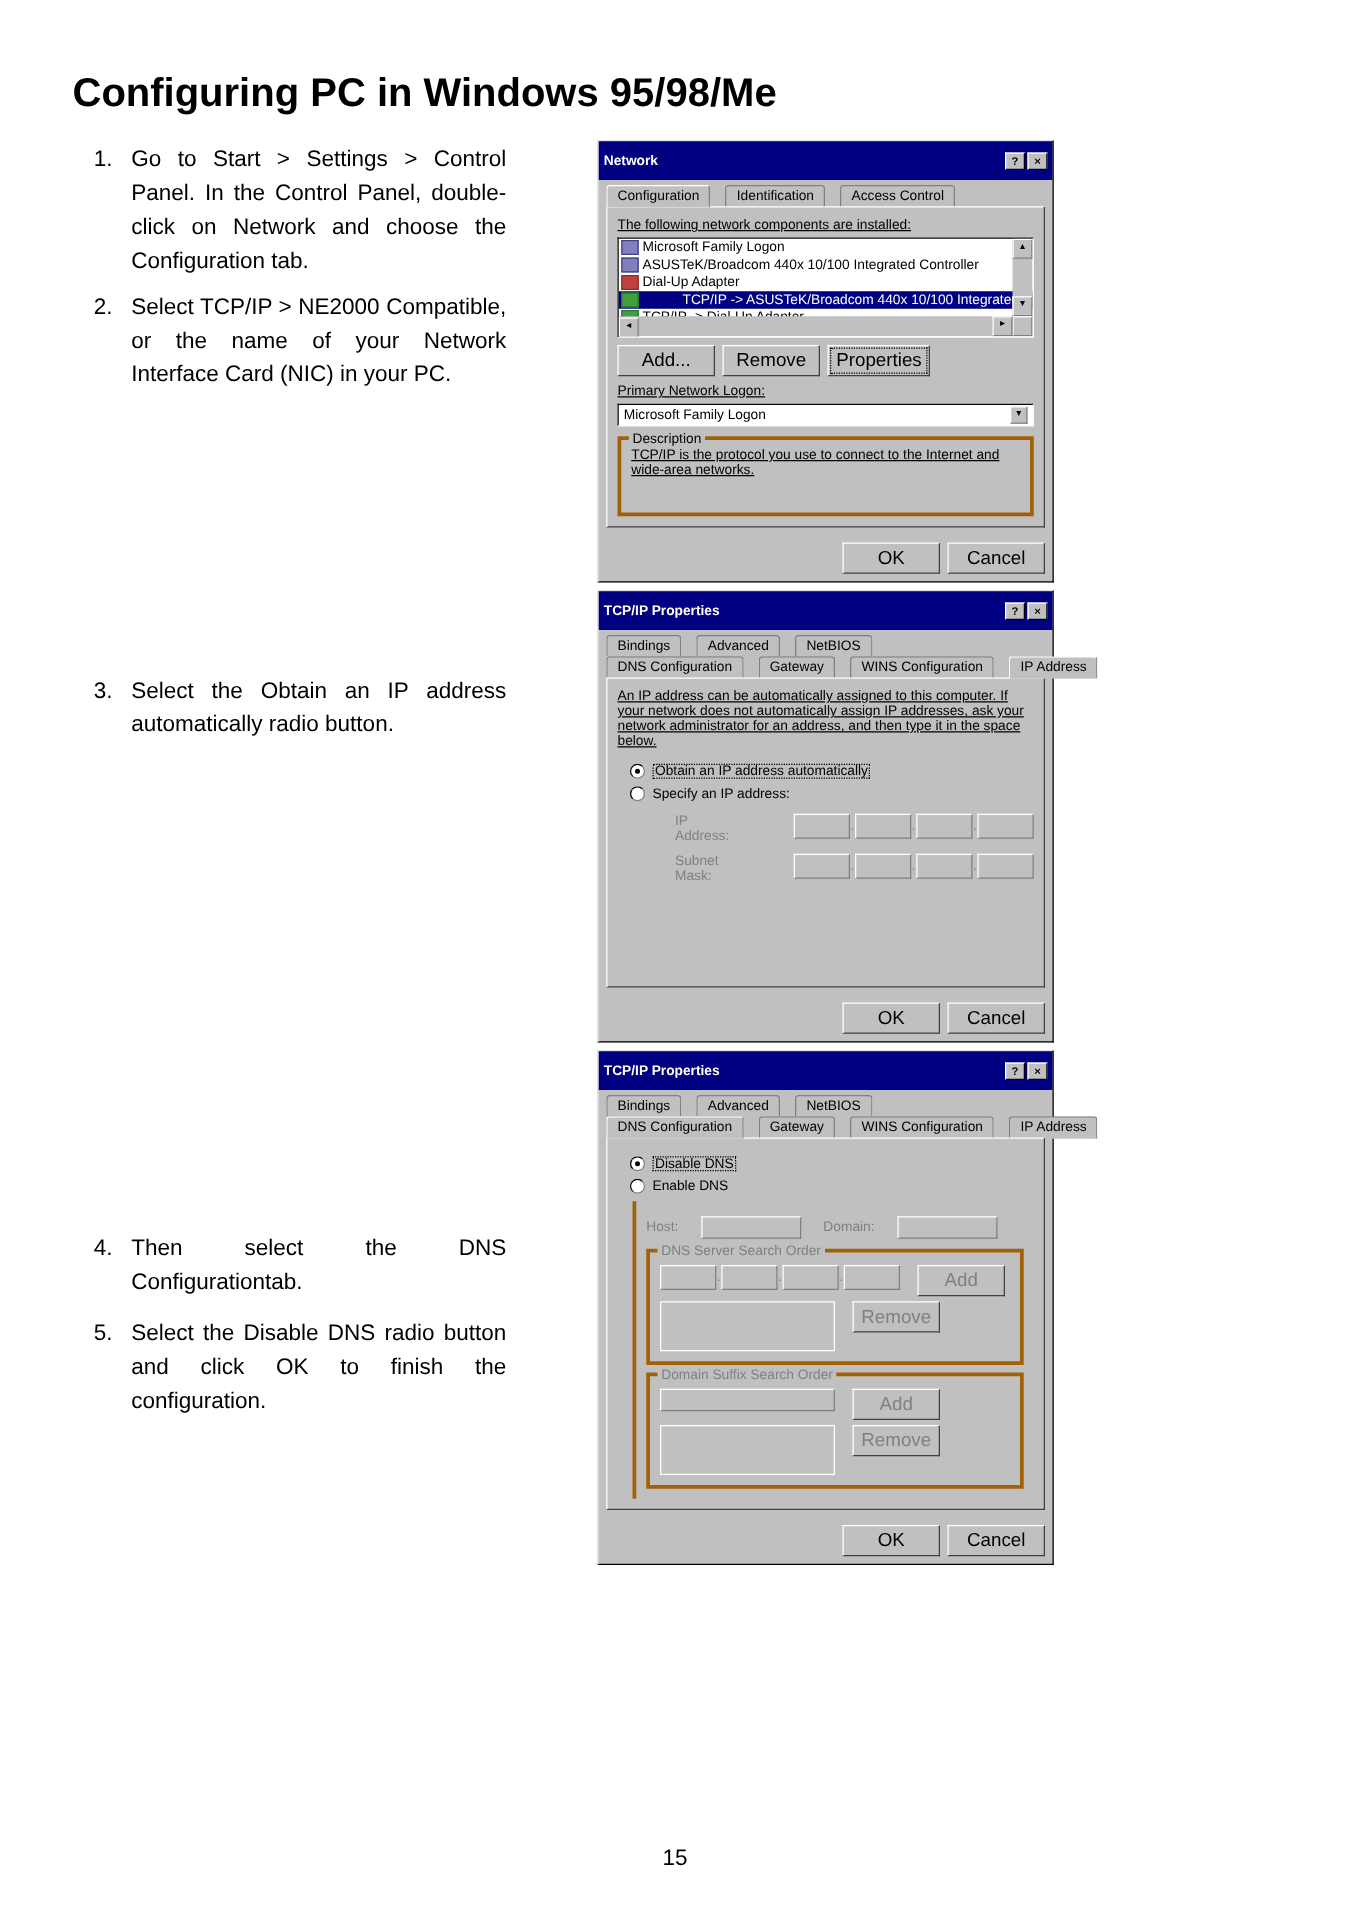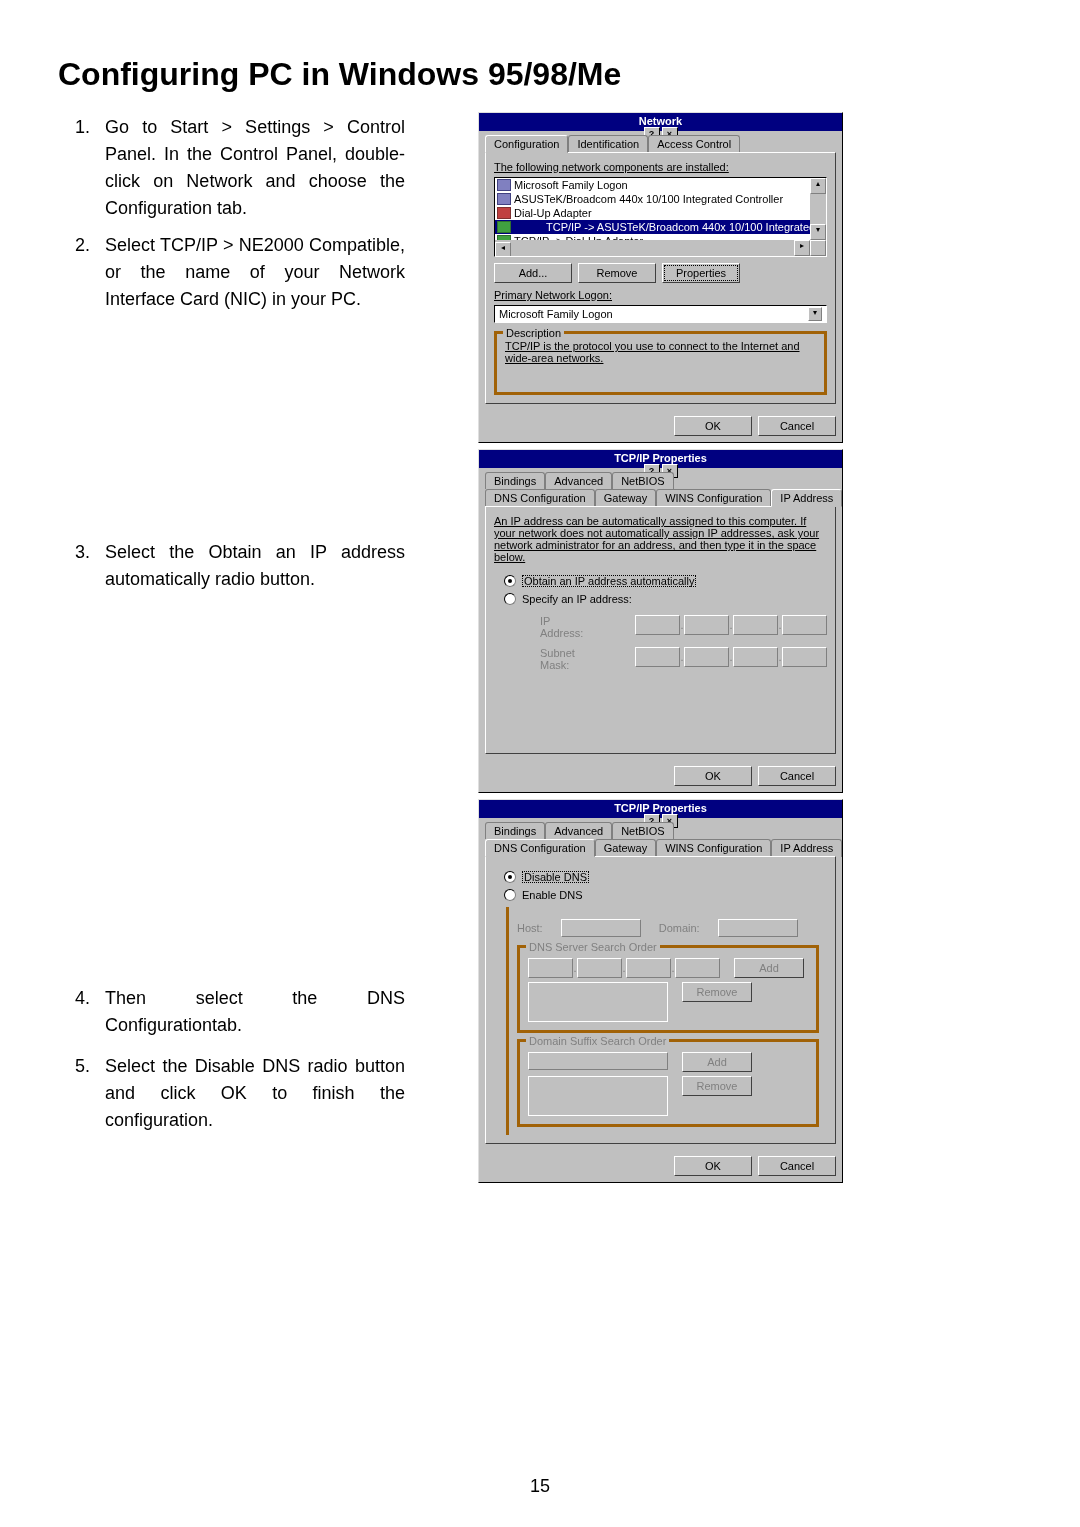--- a/index.html
+++ b/index.html
@@ -62,34 +62,33 @@
   }
   .titlebar {
     background: #000080;
     color: #fff;
     font-weight: bold;
     font-size: 11px;
     padding: 2px 4px 2px 4px;
     display: flex;
     justify-content: space-between;
     align-items: center;
-    height: 18px;
-    flex-direction: column;
+    height: 31px;
   }
   .titlebar-btns { display: flex; gap: 2px; }
   .titlebar-btn {
     width: 16px; height: 14px; background: #c0c0c0;
     border: 1px solid #000; border-top-color: #fff; border-left-color: #fff;
     font-size: 9px; display: flex; align-items: center; justify-content: center;
     color: #000;
   }
   .tabrow {
     display: flex;
     padding: 4px 6px 0 6px;
-    gap: 0;
+    gap: 12px;
   }
   .tab {
     background: #c0c0c0;
     border: 1px solid #808080;
     border-bottom: none;
     border-top-left-radius: 3px;
     border-top-right-radius: 3px;
     padding: 2px 8px;
     font-size: 11px;
     position: relative;
@@ -137,21 +136,21 @@
   .scroll-v { position: absolute; right: 0; top: 0; bottom: 0; width: 16px; background: #c0c0c0; }
   .scroll-h { position: absolute; left: 0; right: 16px; bottom: 0; height: 16px; background: #c0c0c0; }
   .scroll-btn { width: 16px; height: 16px; background: #c0c0c0; border: 1px solid #808080; border-top-color: #fff; border-left-color: #fff; font-size: 8px; text-align: center; }
   .btnrow { display: flex; gap: 6px; justify-content: flex-start; margin: 6px 0; }
   .btn {
     min-width: 78px;
     background: #c0c0c0;
     border: 1px solid #404040;
     border-top-color: #fff; border-left-color: #fff;
     padding: 3px 6px;
-    font-size: 11px;
+    font-size: 15px;
     text-align: center;
   }
   .btn.focus { outline: 1px dotted #000; outline-offset: -3px; }
   .btn.disabled { color: #808080; }
   .label { font-size: 11px; margin-bottom: 4px; text-decoration: underline; }
   .dropdown {
     background: #fff;
     border: 1px solid #808080;
     border-top-color: #000; border-left-color: #000;
     border-right-color: #fff; border-bottom-color: #fff;

